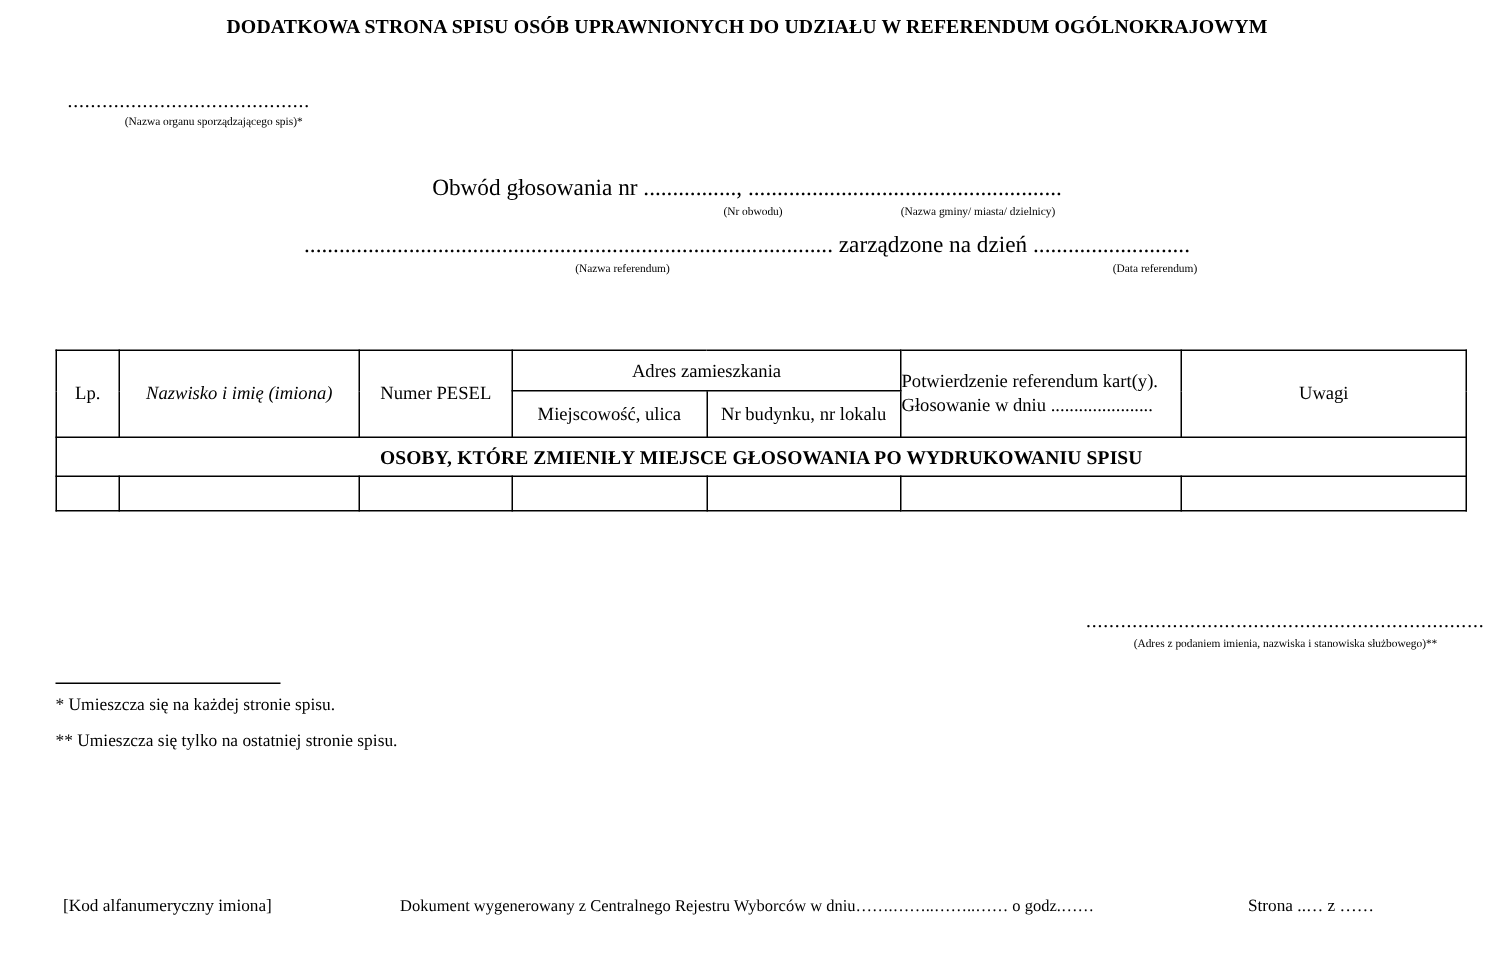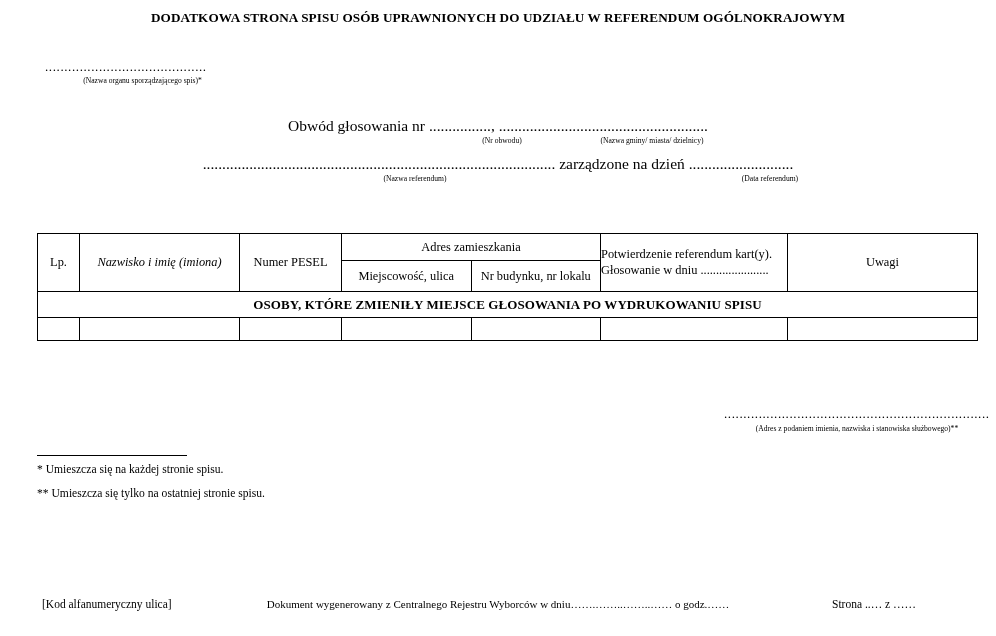--- a/index.html
+++ b/index.html
@@ -260,17 +260,17 @@
     </tbody>
   </table>
 
   <div class="dotline sig-dots">..................................................................................</div>
   <div class="caption sig-caption">(Adres z podaniem imienia, nazwiska i stanowiska służbowego)**</div>
 
   <div class="fn-rule"></div>
   <div class="fn fn-1">* Umieszcza się na każdej stronie spisu.</div>
   <div class="fn fn-2">** Umieszcza się tylko na ostatniej stronie spisu.</div>
 
-  <div class="footer-code">[Kod alfanumeryczny ulica]</div>
+  <div class="footer-code">[Kod alfanumeryczny imiona]</div>
   <div class="footer-gen">Dokument wygenerowany z Centralnego Rejestru Wyborców w dniu…….……..……..…… o godz.……</div>
   <div class="footer-page">Strona ..… z ……</div>
 
 </div>
 
 </body></html>

